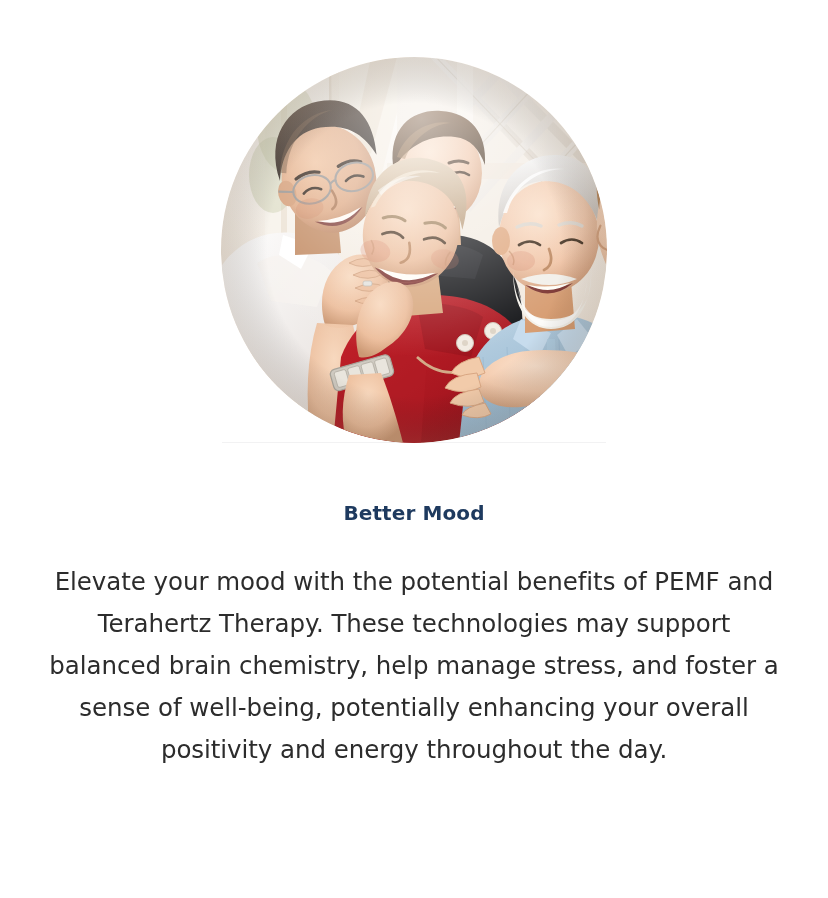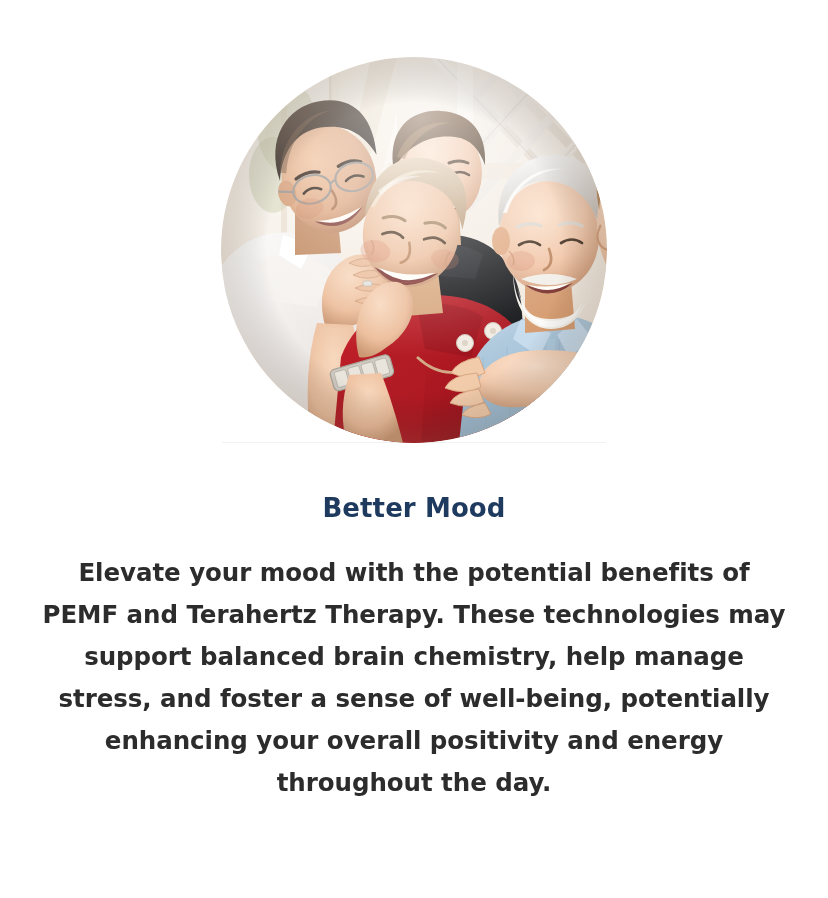--- a/index.html
+++ b/index.html
@@ -57,32 +57,32 @@
   }
 
   
   .text-block {
     width: 760px;
     text-align: center;
     flex: 0 0 auto;
   }
 
   .feature-title {
-    font-size: 26px;
+    font-size: 20px;
     font-weight: 700;
     color: #1e3a5f;
     letter-spacing: 0.1px;
-    margin: 0;
+    margin: 8px;
     padding-top: 50px;
     line-height: 1.2;
   }
 
   .feature-body {
     font-size: 24.5px;
-    font-weight: 700;
+    font-weight: 400;
     color: #2c2c2c;
     line-height: 42px;
     margin: 0;
     padding-top: 28px;
     max-width: 745px;
     margin-left: auto;
     margin-right: auto;
     letter-spacing: -0.05px;
   }
 </style>

